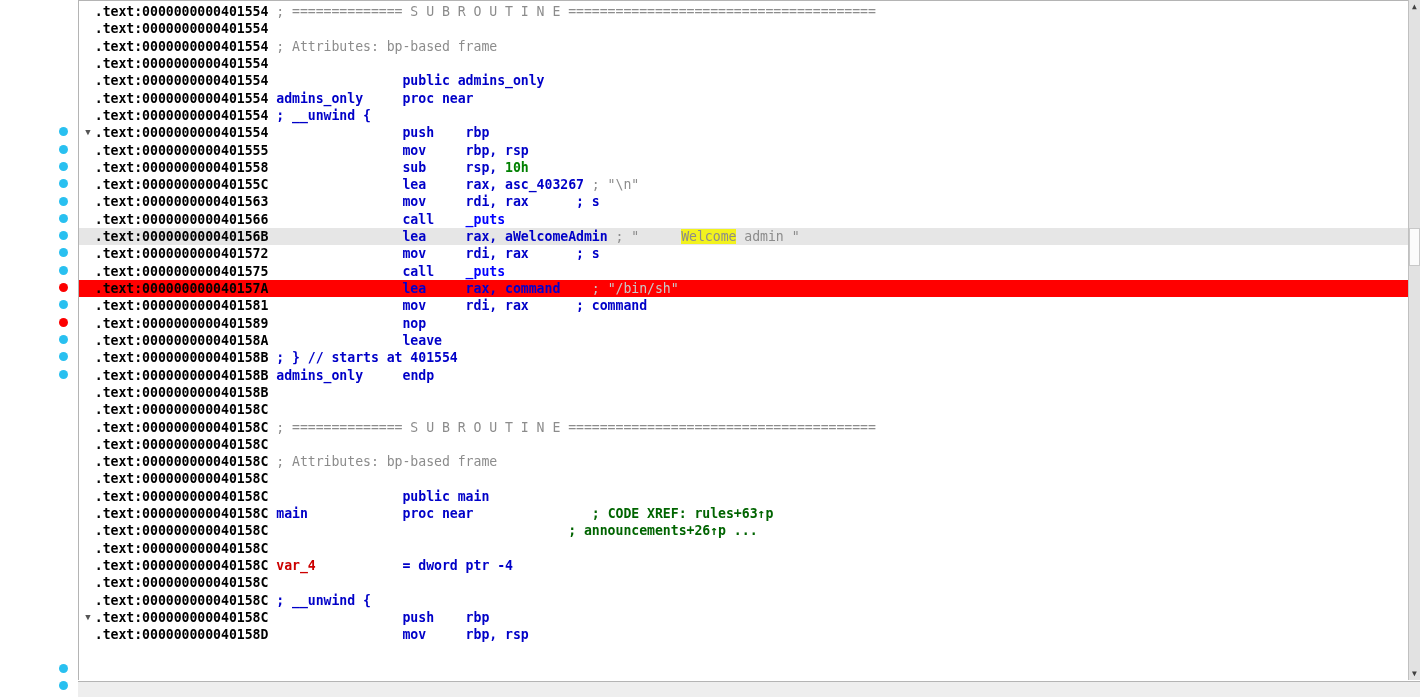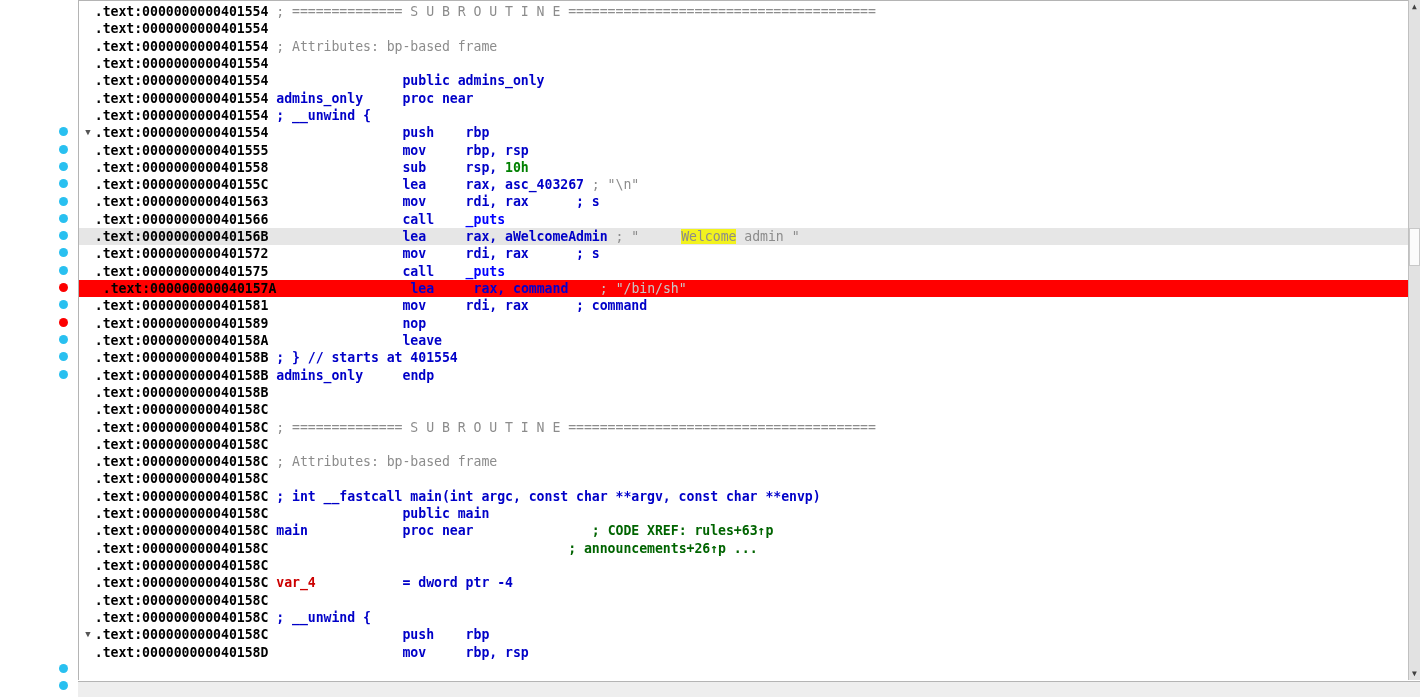--- a/index.html
+++ b/index.html
@@ -35,21 +35,21 @@
   .lines{position:absolute;left:0;top:2px;width:1330px;}
   .line{
     position:relative;
     height:17.32px;line-height:17.32px;
     white-space:pre;
     font-size:13.2px;
     color:#000000;
     letter-spacing:-0.05px;
   }
   .line.sel{background:#e6e6e6;}
-  .line.brk{background:#ff0000;padding-left:8px;}
+  .line.brk{background:#ff0000;}
 
   .fold{
     position:absolute;left:3px;top:0;width:12px;height:17.32px;
     line-height:17.32px;text-align:center;font-size:9px;color:#555;
   }
 
   .addr{color:#000000;font-weight:bold;}
   .c-blue{color:#0000c8;font-weight:bold;}
   .c-dblue{color:#0000ff;font-weight:bold;text-align:right;}
   .c-grey{color:#8c8c8c;}
@@ -143,21 +143,20 @@
         <div class="line"><span>  </span><span class="addr">.text:0000000000401589 </span><span class="c-blue">                nop</span></div>
         <div class="line"><span>  </span><span class="addr">.text:000000000040158A </span><span class="c-blue">                leave</span></div>
         <div class="line"><span>  </span><span class="addr">.text:000000000040158B </span><span class="c-blue">; } // starts at 401554</span></div>
         <div class="line"><span>  </span><span class="addr">.text:000000000040158B </span><span class="c-blue">admins_only</span><span class="c-black">     </span><span class="c-blue">endp</span></div>
         <div class="line"><span>  </span><span class="addr">.text:000000000040158B </span></div>
         <div class="line"><span>  </span><span class="addr">.text:000000000040158C </span></div>
         <div class="line"><span>  </span><span class="addr">.text:000000000040158C </span><span class="c-grey">; ==============</span><span class="c-grey"> S U B R O U T I N E </span><span class="c-grey">=======================================</span></div>
         <div class="line"><span>  </span><span class="addr">.text:000000000040158C </span></div>
         <div class="line"><span>  </span><span class="addr">.text:000000000040158C </span><span class="c-grey">; Attributes: bp-based frame</span></div>
         <div class="line"><span>  </span><span class="addr">.text:000000000040158C </span></div>
-        <div class="line"><span>  </span><span class="addr">.text:000000000040158C </span><span class="c-blue">; int __fastcall main(int argc, const char **argv, const char **envp)</span></div>
         <div class="line"><span>  </span><span class="addr">.text:000000000040158C </span><span class="c-blue">                public main</span></div>
         <div class="line"><span>  </span><span class="addr">.text:000000000040158C </span><span class="c-blue">main</span><span class="c-black">            </span><span class="c-blue">proc near</span><span class="c-blue">               </span><span class="c-dkgreen">; CODE XREF: rules+63↑p</span></div>
         <div class="line"><span>  </span><span class="addr">.text:000000000040158C </span><span class="c-blue">                                     </span><span class="c-dkgreen">; announcements+26↑p ...</span></div>
         <div class="line"><span>  </span><span class="addr">.text:000000000040158C </span></div>
         <div class="line"><span>  </span><span class="addr">.text:000000000040158C </span><span class="c-red">var_4</span><span class="c-black">           </span><span class="c-blue">= dword ptr -4</span></div>
         <div class="line"><span>  </span><span class="addr">.text:000000000040158C </span></div>
         <div class="line"><span>  </span><span class="addr">.text:000000000040158C </span><span class="c-blue">; __unwind {</span></div>
         <div class="line"><span class="fold">▼</span><span>  </span><span class="addr">.text:000000000040158C </span><span class="c-blue">                push    rbp</span></div>
         <div class="line"><span>  </span><span class="addr">.text:000000000040158D </span><span class="c-blue">                mov     rbp, rsp</span></div>
       </div>

